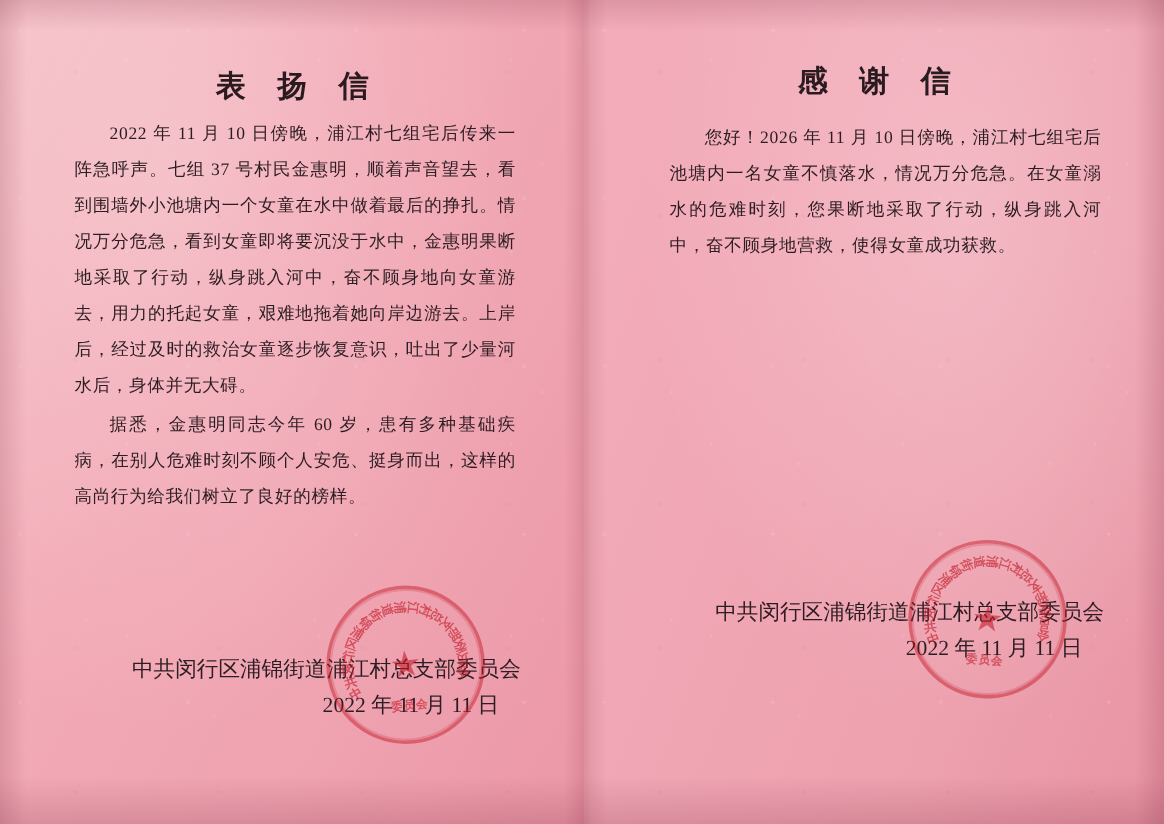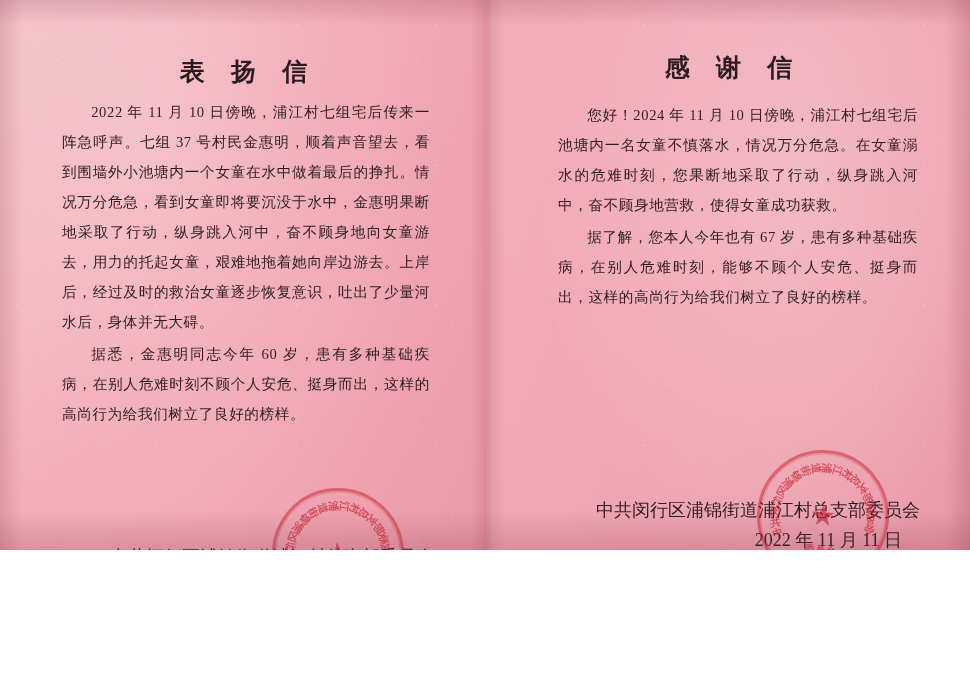--- a/index.html
+++ b/index.html
@@ -6,21 +6,21 @@
     margin: 0;
     padding: 0;
     background: #ffffff;
   }
   body {
     font-family: "Liberation Serif", "DejaVu Serif", serif;
   }
   .page {
     position: relative;
     width: 970px;
-    height: 550px;
+    height: 687px;
     overflow: hidden;
     background: #f3b3bd;
   }
   
   .sheet {
     position: absolute;
     top: 0;
     height: 687px;
     box-sizing: border-box;
   }
@@ -223,22 +223,21 @@
     <p class="para">2022 年 11 月 10 日傍晚，浦江村七组宅后传来一阵急呼声。七组 37 号村民金惠明，顺着声音望去，看到围墙外小池塘内一个女童在水中做着最后的挣扎。情况万分危急，看到女童即将要沉没于水中，金惠明果断地采取了行动，纵身跳入河中，奋不顾身地向女童游去，用力的托起女童，艰难地拖着她向岸边游去。上岸后，经过及时的救治女童逐步恢复意识，吐出了少量河水后，身体并无大碍。</p>
     <p class="para">据悉，金惠明同志今年 60 岁，患有多种基础疾病，在别人危难时刻不顾个人安危、挺身而出，这样的高尚行为给我们树立了良好的榜样。</p>
   </div>
 
   <div class="left-sign signature">
     <div>中共闵行区浦锦街道浦江村总支部委员会</div>
     <div class="sign-date">2022 年 11 月 11 日</div>
   </div>
 
   <div class="right-body body-text">
-    <p class="para">您好！2024 年 11 月 10 日傍晚，浦江村七组宅后池塘内一名女童不慎落水，情况万分危急。在女童溺水的危难时刻，您果断地采取了行动，纵身跳入河中，奋不顾身地营救，使得女童成功获救。</p>
-    <p class="para">据了解，您本人今年也有 67 岁，患有多种基础疾病，在别人危难时刻，能够不顾个人安危、挺身而出，这样的高尚行为给我们树立了良好的榜样。</p>
+    <p class="para">您好！2026 年 11 月 10 日傍晚，浦江村七组宅后池塘内一名女童不慎落水，情况万分危急。在女童溺水的危难时刻，您果断地采取了行动，纵身跳入河中，奋不顾身地营救，使得女童成功获救。</p>
   </div>
 
   <div class="right-sign signature">
     <div>中共闵行区浦锦街道浦江村总支部委员会</div>
     <div class="sign-date">2022 年 11 月 11 日</div>
   </div>
 
   <div class="seal seal-left">
     <div class="seal-ring-text">
         <span style="transform: rotate(-115deg) translate(0px, -48px) rotate(90deg) translate(-50%, -50%);">中</span>

